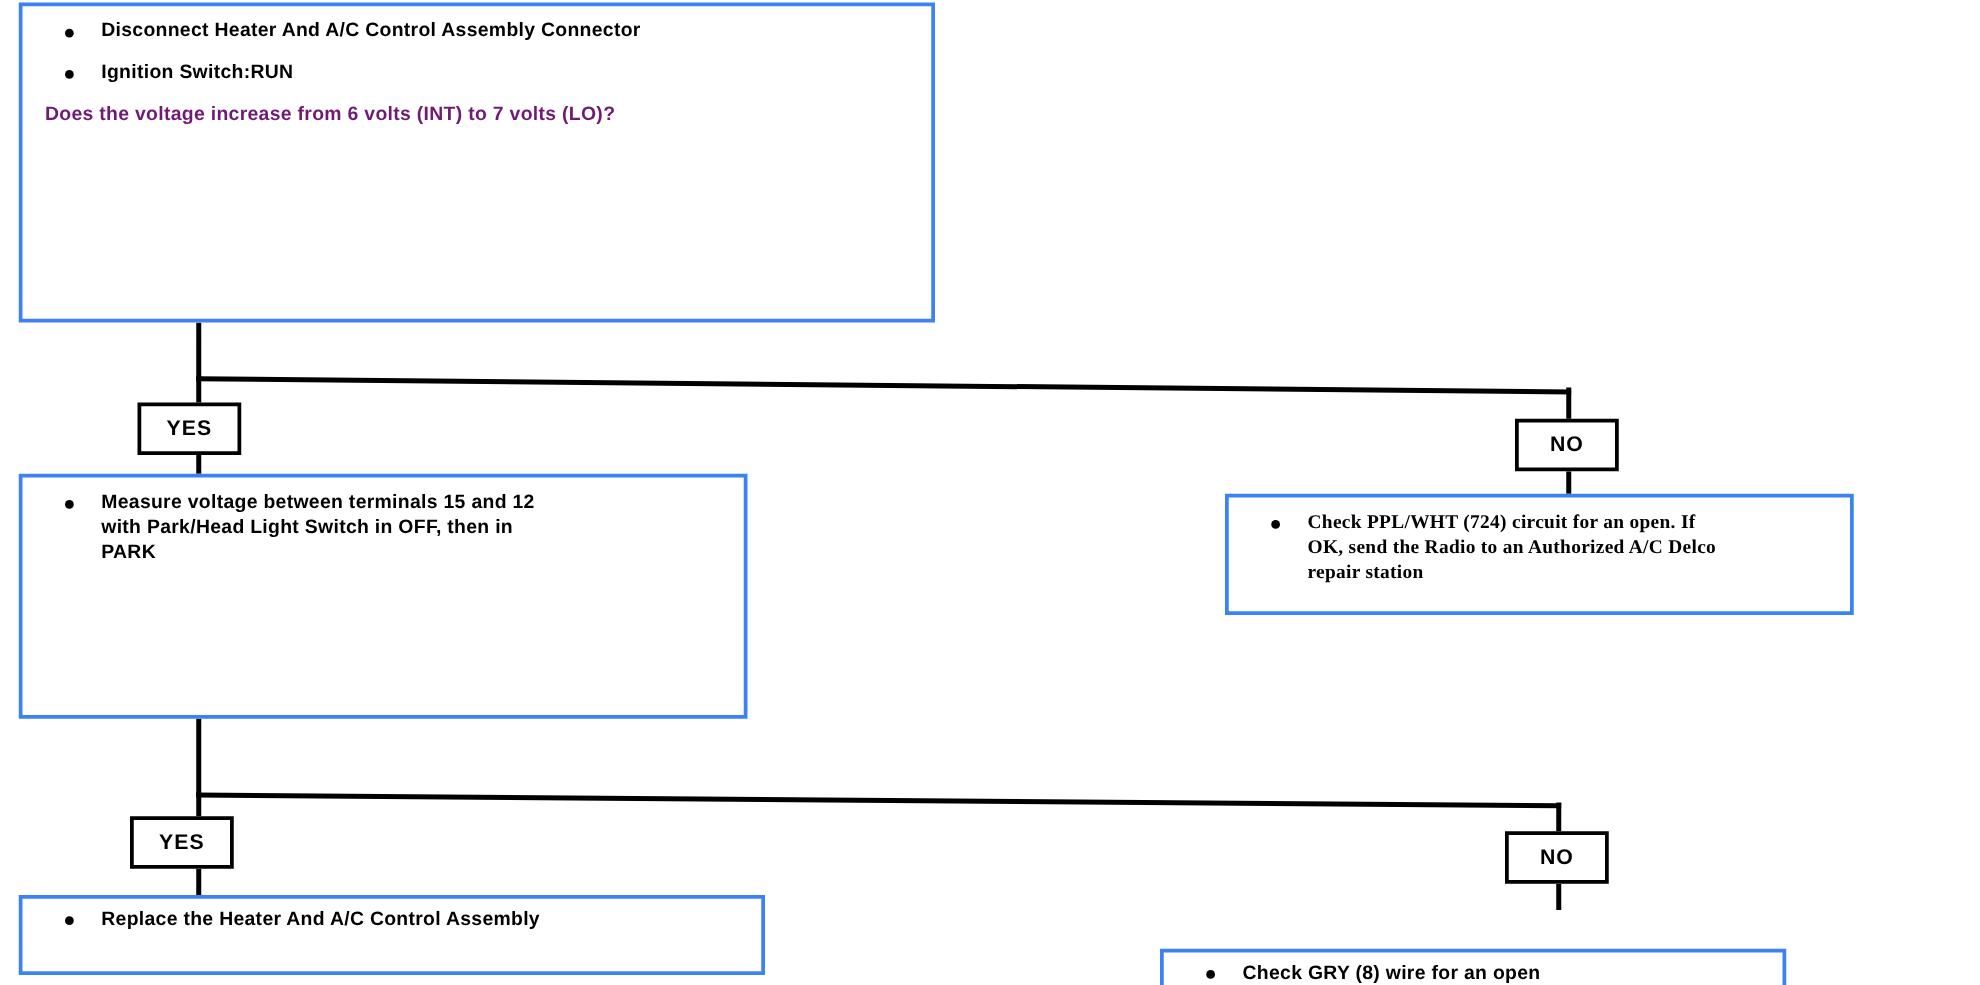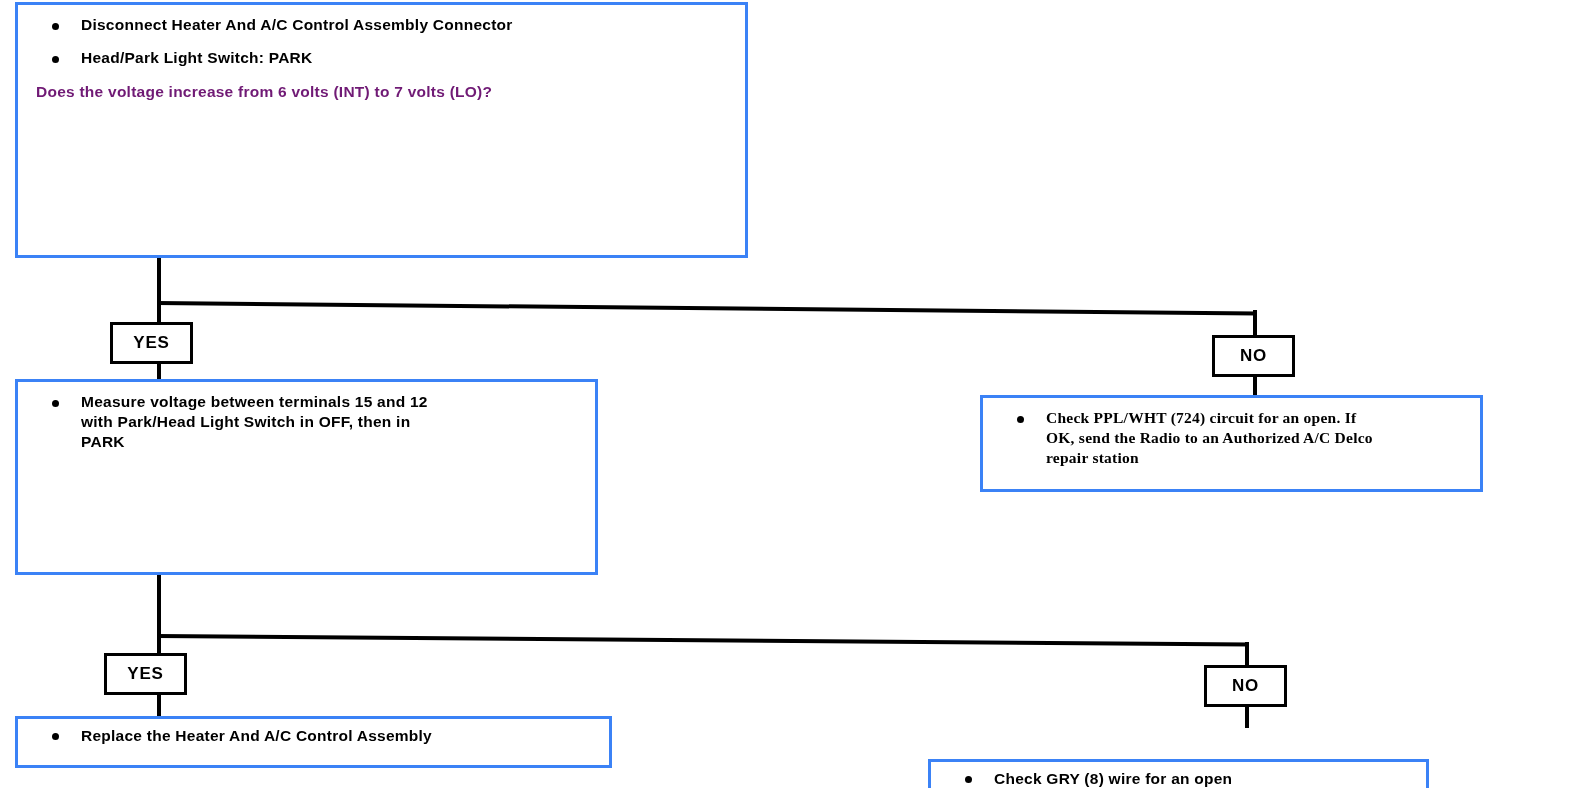--- a/index.html
+++ b/index.html
@@ -105,21 +105,21 @@
 <div id="canvas">
 
   <div class="fbox" style="left:15px; top:2px; width:733px; height:256px;">
     <div class="inner">
       <div class="bullet-row">
         <span class="bullet-dot"></span>
         <span class="bullet-text">Disconnect Heater And A/C Control Assembly Connector</span>
       </div>
       <div class="bullet-row">
         <span class="bullet-dot"></span>
-        <span class="bullet-text">Head/Park Light Switch: PARK</span>
+        <span class="bullet-text">Ignition Switch:RUN</span>
       </div>
       <div class="question">Does the voltage increase from 6 volts (INT) to 7 volts (LO)?</div>
     </div>
   </div>
 
   <div class="vline" style="left:157px; top:258px; height:46px;"></div>
   <div class="hline skew-a" style="left:157px; top:301px; width:1100px;"></div>
   <div class="vline" style="left:157px; top:301px; height:24px;"></div>
   <div class="vline" style="left:1253px; top:310px; height:27px;"></div>
 
@@ -163,21 +163,21 @@
   <div class="tag" style="left:104px; top:653px; width:83px; height:42px;">
     <span>YES</span>
   </div>
   <div class="tag" style="left:1204px; top:665px; width:83px; height:42px;">
     <span>NO</span>
   </div>
 
   <div class="vline" style="left:157px; top:695px; height:21px;"></div>
   <div class="vline" style="left:1245px; top:707px; height:21px;"></div>
 
-  <div class="fbox" style="left:15px; top:716px; width:597px; height:52px;">
+  <div class="fbox" style="left:15px; top:716px; width:597px; height:64px;">
     <div class="inner" style="padding:7px 14px 7px 16px;">
       <div class="bullet-row">
         <span class="bullet-dot" style="margin-top:7px;"></span>
         <span class="bullet-text">Replace the Heater And A/C Control Assembly</span>
       </div>
     </div>
   </div>
 
   <div class="fbox" style="left:928px; top:759px; width:501px; height:52px;">
     <div class="inner" style="padding:7px 14px 7px 16px;">

